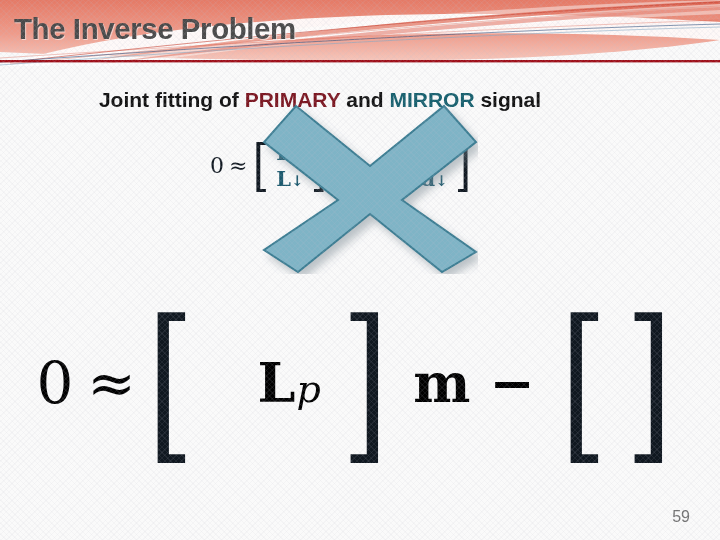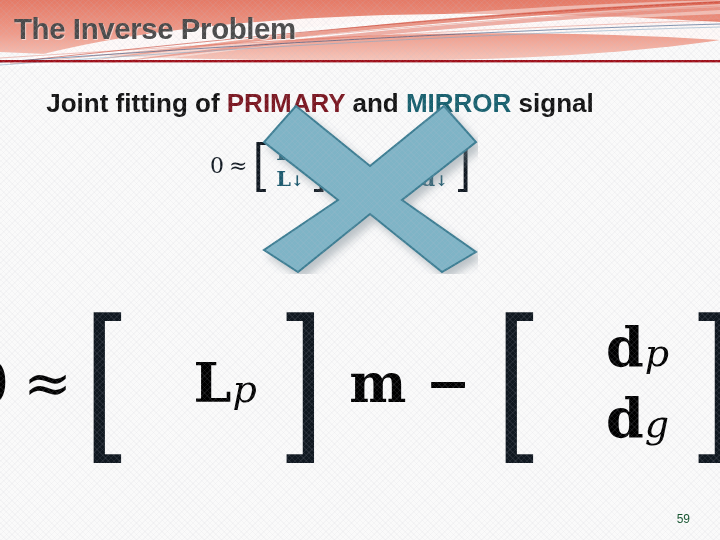--- a/index.html
+++ b/index.html
@@ -57,21 +57,21 @@
   
   #subtitle {
     position: absolute;
     left: 0;
     top: 88px;
     width: 640px;
     text-align: center;
     z-index: 4;
     font-family: "Liberation Sans", sans-serif;
     font-weight: bold;
-    font-size: 26px;
+    font-size: 21px;
     color: #111111;
     white-space: nowrap;
   }
   #subtitle .primary { color: #7b1620; }
   #subtitle .mirror  { color: #17606e; }
 
   
   #eq-small {
     position: absolute;
     left: 210px;
@@ -167,22 +167,22 @@
   }
   #eq-large .mat { margin: 0 2px; }
 
   
   #pagenum {
     position: absolute;
     right: 30px;
     bottom: 14px;
     z-index: 5;
     font-family: "Liberation Sans", sans-serif;
-    font-size: 12px;
-    color: #14532d;
+    font-size: 16px;
+    color: #737373;
   }
 </style>
 </head>
 <body>
 
 <div id="slide">
 
   <div id="header">
     <svg width="720" height="66" viewBox="0 0 720 66">
       <defs>
@@ -270,24 +270,20 @@
       <span class="col">
         <span class="cell"><span>L</span><span class="sub">p</span></span>
       </span>
       <span class="brk">]</span>
     </span>
 
     <span class="mid">m −</span>
 
     <span class="mat">
       <span class="brk">[</span>
-      <span class="col">
-        <span class="cell"><span>d</span><span class="sub">p</span></span>
-        <span class="cell"><span>d</span><span class="sub">g</span></span>
-      </span>
       <span class="brk">]</span>
     </span>
   </div>
 
   <div id="pagenum">59</div>
 
   <div id="texture"></div>
 </div>
 
 </body></html>

